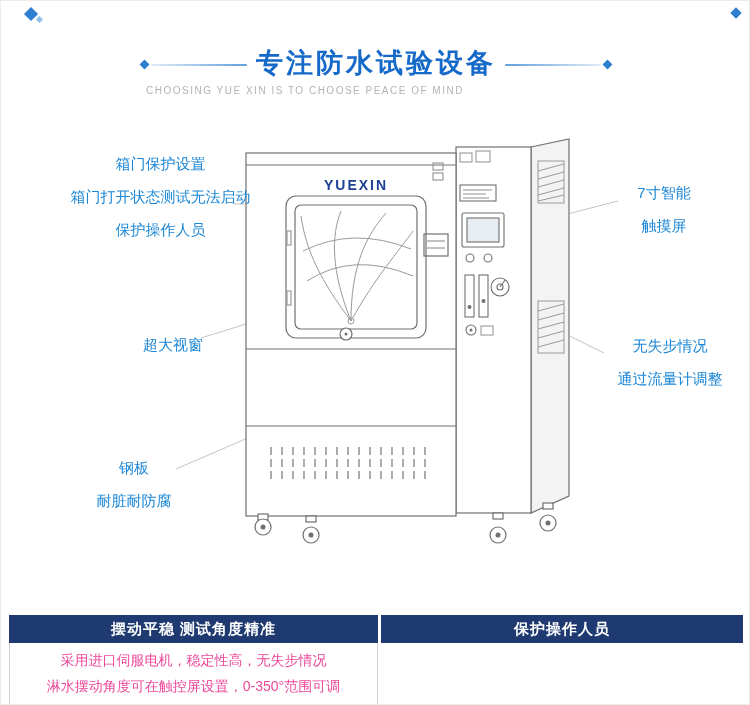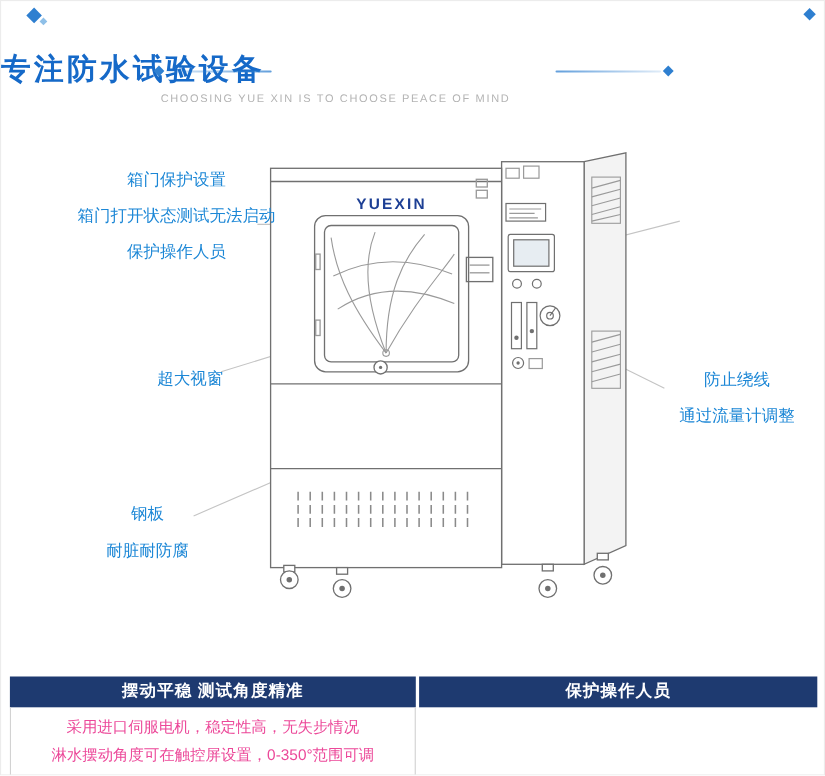--- a/index.html
+++ b/index.html
@@ -10,21 +10,21 @@
     background:#fff;
     border:1px solid #ececec;
     box-sizing:border-box;
     font-family:"Liberation Sans", sans-serif;
     overflow:hidden;
   }
   .diamond{position:absolute;background:#2e7fd0;transform:rotate(45deg);}
   .diamond.small{background:#8fc0e8;}
   .page-title{
     position:absolute;top:44px;left:0;width:750px;
-    font-size:27px;font-weight:bold;
+    text-align:center;font-size:27px;font-weight:bold;
     color:#1569c8;letter-spacing:3px;
   }
   .page-subtitle{
     position:absolute;top:84px;left:0;width:608px;
     text-align:center;font-size:10px;color:#b3b3b3;
     letter-spacing:1.5px;
   }
   .title-line{position:absolute;top:63px;height:2px;width:96px;border-radius:1px;}
   .title-line.left{left:150px;background:linear-gradient(to right,rgba(46,127,208,.15),rgba(46,127,208,.75));}
   .title-line.right{left:504px;background:linear-gradient(to left,rgba(46,127,208,.15),rgba(46,127,208,.75));}
@@ -190,21 +190,23 @@
       <circle cx="547" cy="392" r="2.5" fill="#707070" stroke="none"></circle>
     </g>
   </svg>
 
   <div class="callout co-door">箱门保护设置
 箱门打开状态测试无法启动
 保护操作人员</div>
   <div class="callout co-steel">钢板
 耐脏耐防腐</div>
   <div class="callout co-window">超大视窗</div>
-  <div class="callout co-spray">防止绕线
+  <div class="callout co-touch">7寸智能
+触摸屏</div>
+  <div class="callout co-spray">无失步情况
 通过流量计调整</div>
 
   <div class="panel left">
     <div class="panel-header">摆动平稳 测试角度精准</div>
     <div class="panel-body">采用进口伺服电机，稳定性高，无失步情况
 淋水摆动角度可在触控屏设置，0-350°范围可调
 测试完成后，电眼感应片使摆管自动复位</div>
   </div>
   <div class="panel right">
     <div class="panel-header">保护操作人员</div>

